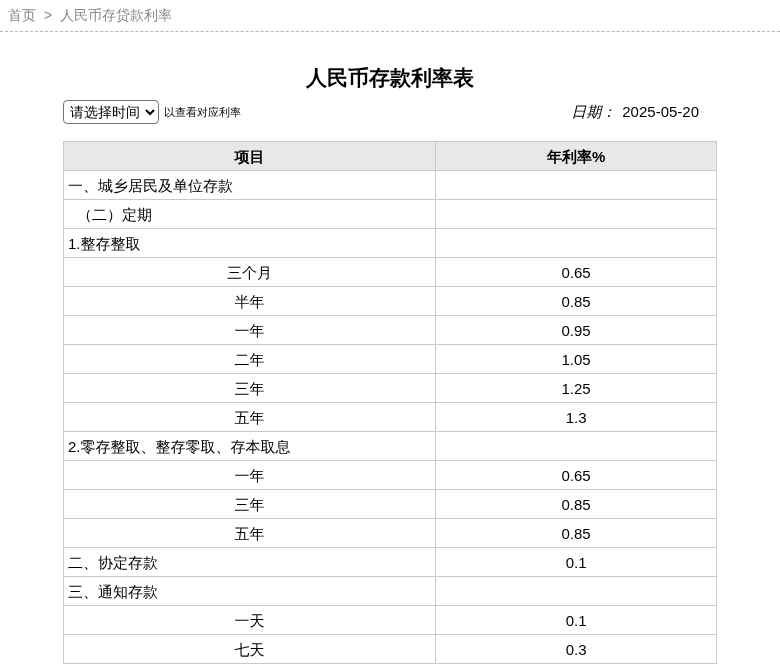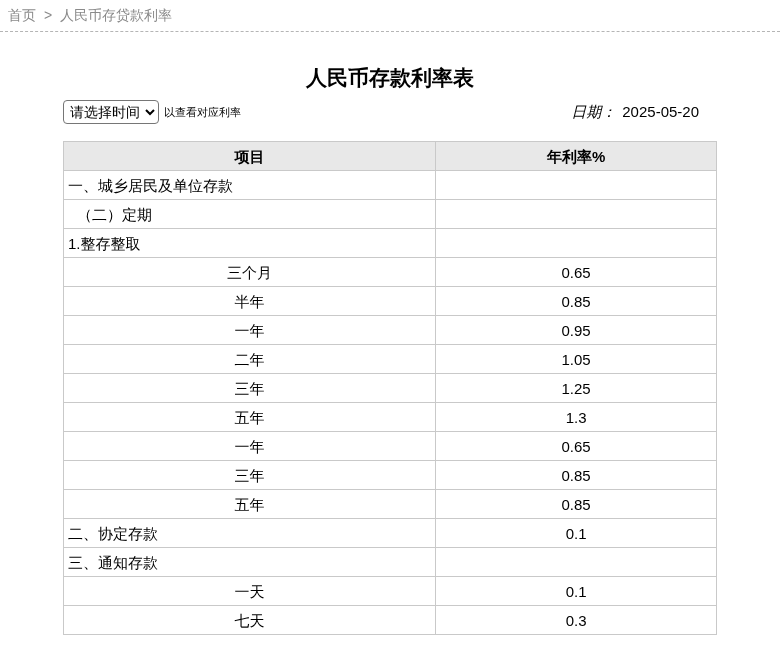--- a/index.html
+++ b/index.html
@@ -144,20 +144,24 @@
         </tr>
         <tr>
           <td class="item-cell center">三年</td>
           <td class="rate-cell">1.25</td>
         </tr>
         <tr>
           <td class="item-cell center">五年</td>
           <td class="rate-cell">1.3</td>
         </tr>
         <tr>
+          <td class="item-cell left">2.零存整取、整存零取、存本取息</td>
+          <td class="rate-cell"></td>
+        </tr>
+        <tr>
           <td class="item-cell center">一年</td>
           <td class="rate-cell">0.65</td>
         </tr>
         <tr>
           <td class="item-cell center">三年</td>
           <td class="rate-cell">0.85</td>
         </tr>
         <tr>
           <td class="item-cell center">五年</td>
           <td class="rate-cell">0.85</td>

